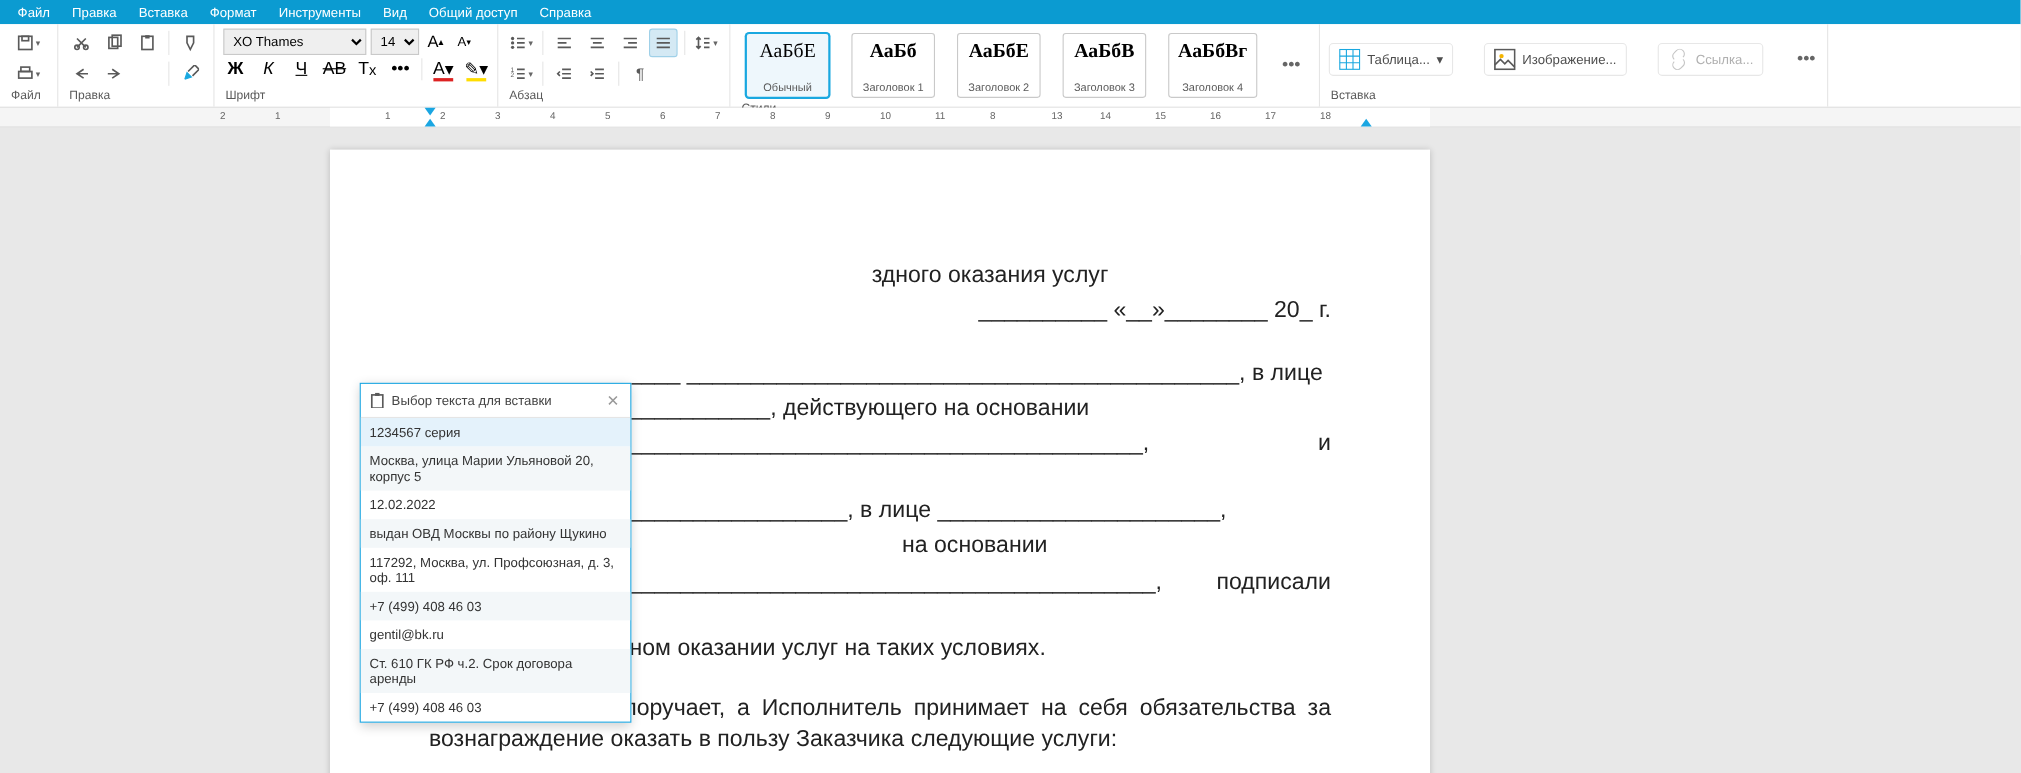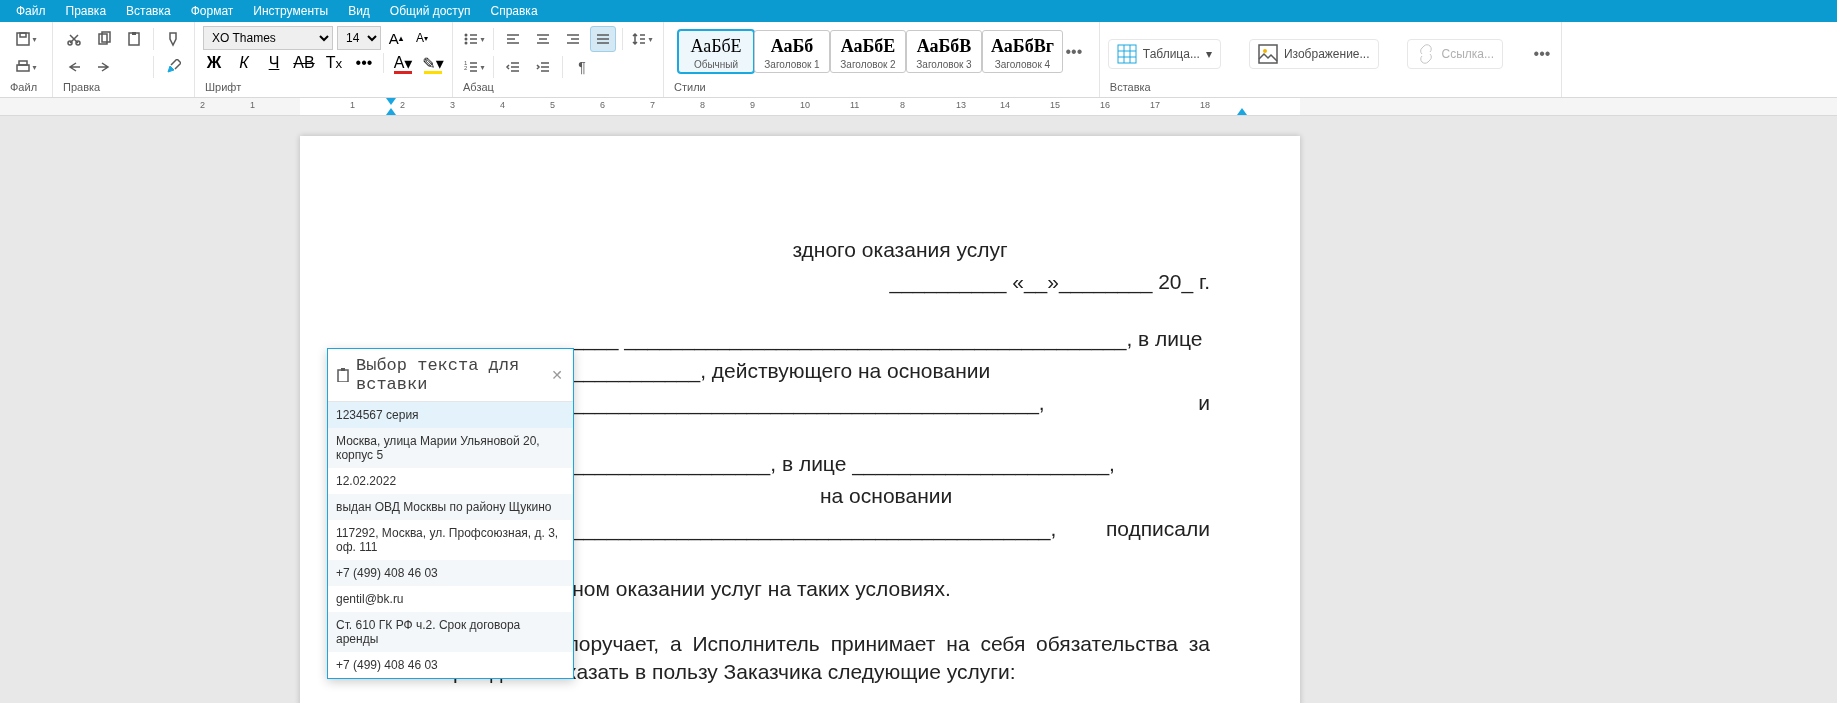--- a/index.html
+++ b/index.html
@@ -17,26 +17,26 @@
 .ribbon-col { display: flex; flex-direction: column; gap: 2px; }
 .ribbon-btn { width: 26px; height: 26px; display: flex; align-items: center; justify-content: center; border: 1px solid transparent; border-radius: 3px; cursor: pointer; }
 .ribbon-btn svg { width: 16px; height: 16px; }
 .ribbon-btn .caret { font-size: 8px; color: #666; margin-left: 1px; }
 .ribbon-btn-wide { width: 36px; }
 .font-select { width: 130px; height: 24px; font-size: 12px; border: 1px solid #c9c9c9; padding: 0 4px; }
 .font-size-select { width: 44px; height: 24px; font-size: 12px; border: 1px solid #c9c9c9; padding: 0 4px; text-align: left; }
 .fs-btn { width: 22px; height: 22px; display: flex; align-items: center; justify-content: center; cursor: pointer; }
 
 
-.styles-gallery { display: flex; gap: 0; align-items: center; padding: 4px 6px; }
+.styles-gallery { display: flex; gap: 20px; align-items: center; padding: 4px 6px; }
 .style-card { border: 1px solid #c9c9c9; border-radius: 3px; padding: 4px 8px 2px 8px; text-align: center; cursor: pointer; min-width: 76px; }
 .style-card.selected { border-color: #19a8e0; background: #eef7fc; box-shadow: 0 0 0 1px #19a8e0; }
 .style-preview { font-size: 18px; font-family: Georgia, serif; line-height: 22px; white-space: nowrap; }
 .style-preview.bold { font-weight: bold; }
-.style-name { font-size: 10px; color: #5a5a5a; margin-top: 2px; }
+.style-name { font-size: 10px; color: #5a5a5a; margin-top: 18px; }
 .more-styles { width: 22px; display: flex; align-items: center; justify-content: center; font-size: 16px; color: #666; cursor: pointer; }
 
 
 .insert-item { display: flex; align-items: center; gap: 6px; padding: 4px 8px; border: 1px solid #e7e7e7; border-radius: 4px; cursor: pointer; }
 .insert-item svg { width: 20px; height: 20px; }
 .insert-item span { font-size: 12px; color: #4d4d4d; }
 .insert-item.disabled span { color: #b0b0b0; }
 
 
 .ruler { background: #f5f5f5; border-bottom: 1px solid #d9d9d9; height: 18px; position: relative; font-size: 9px; color: #777; }
@@ -49,21 +49,21 @@
 .workarea { position: relative; background: #e8e8e8; height: 587px; overflow: hidden; padding-left: 37px; }
 .page { position: absolute; left: 300px; top: 20px; width: 1000px; min-height: 1200px; background: #fff; box-shadow: 0 0 6px rgba(0,0,0,0.2); padding: 100px 90px; }
 .doc-text { font-family: Georgia, "Times New Roman", serif; font-size: 21px; color: #222; line-height: 1.35; text-align: justify; }
 .doc-line { margin-bottom: 4px; }
 .doc-para { text-indent: 52px; margin-top: 26px; }
 
 
 .paste-popup { position: absolute; left: 327px; top: 232px; width: 247px; background: #fff; border: 1px solid #1aa6e2; box-shadow: 0 3px 10px rgba(0,0,0,0.2); z-index: 50; font-size: 12px; }
 .paste-header { display: flex; align-items: center; padding: 7px 8px; border-bottom: 1px solid #e5e5e5; gap: 6px; }
 .paste-header svg { width: 14px; height: 14px; }
-.paste-title { flex: 1; font-size: 17px; color: #444; font-family: Liberation Mono, monospace; }
+.paste-title { flex: 1; font-size: 12px; color: #444; }
 .paste-close { color: #999; cursor: pointer; font-size: 14px; padding: 0 2px; }
 .paste-item { padding: 6px 8px; color: #333; cursor: pointer; font-size: 12px; }
 .paste-item:nth-child(odd) { background: #f3f7f9; }
 .paste-item.highlight { background: #e4f2fb; }
 
 
 .ic-stroke { stroke: #5a5a5a; stroke-width: 1.5; fill: none; }
 .ic-fill { fill: #5a5a5a; }
 .ic-accent { stroke: #19a8e0; fill: #19a8e0; }
 </style>

